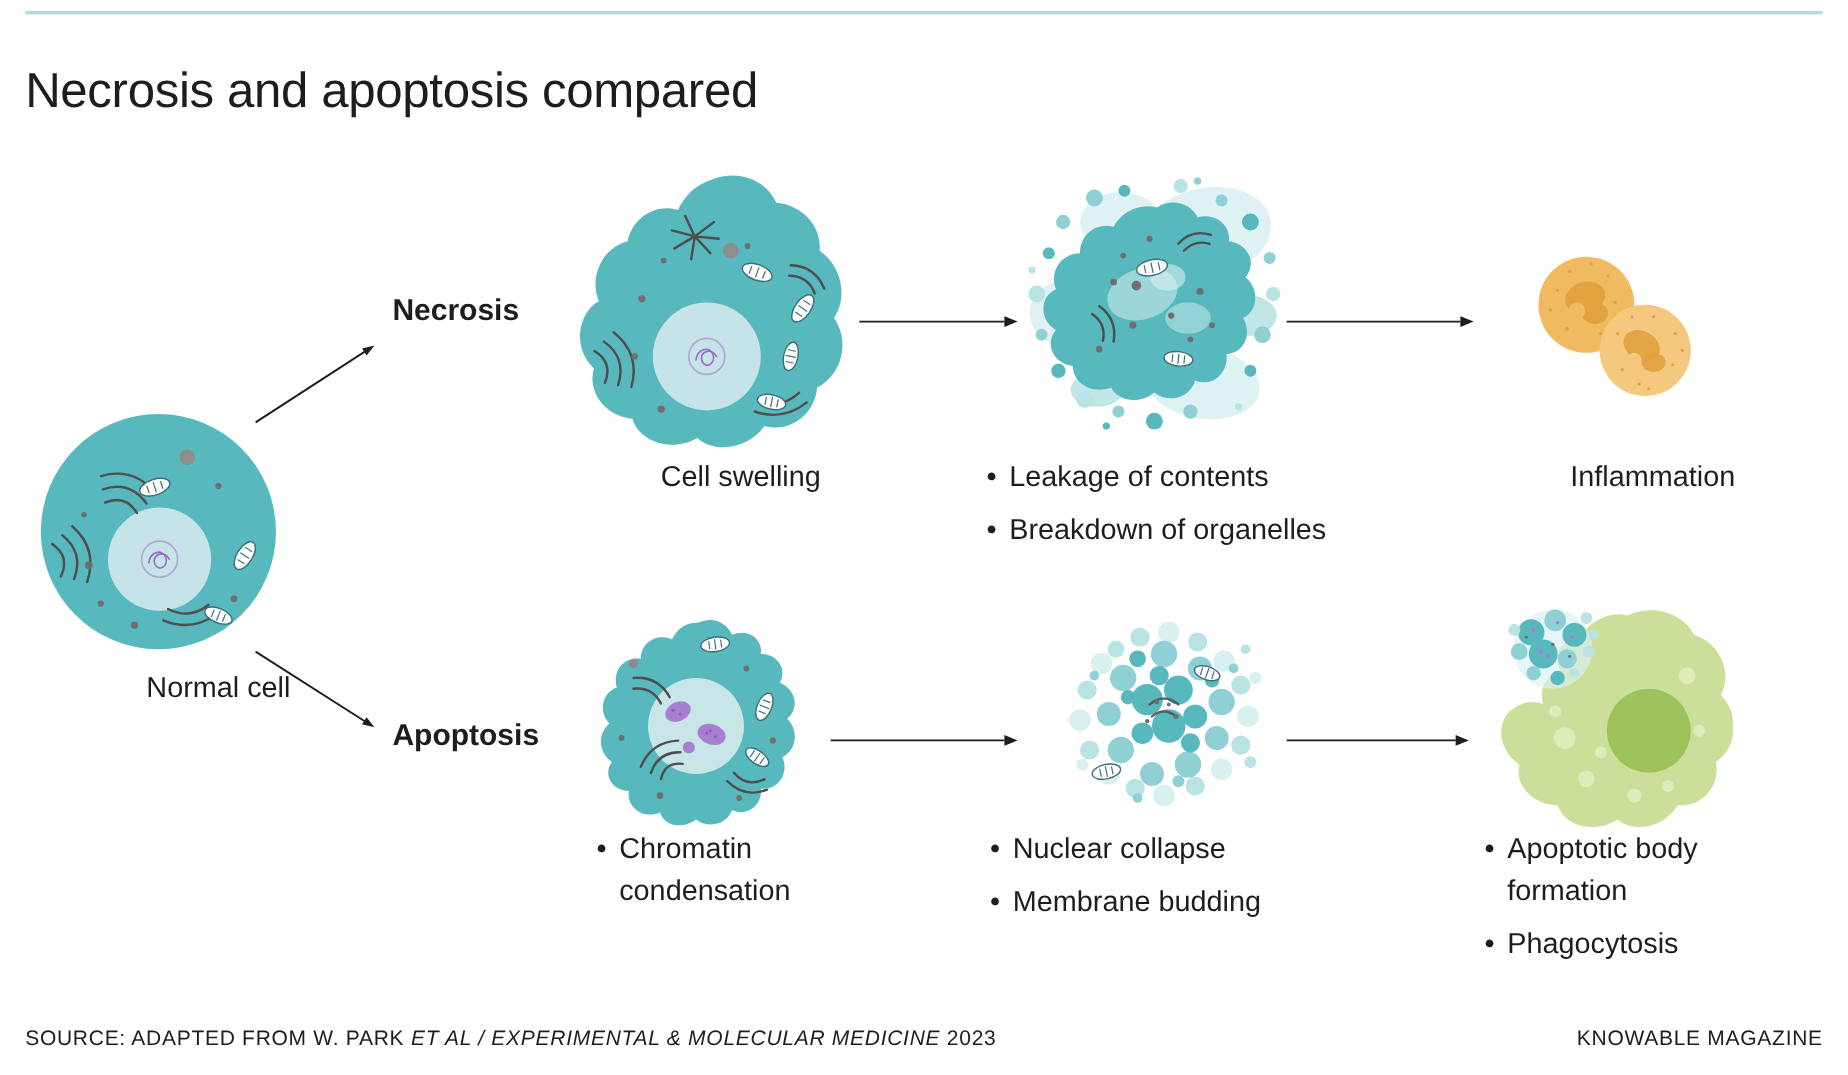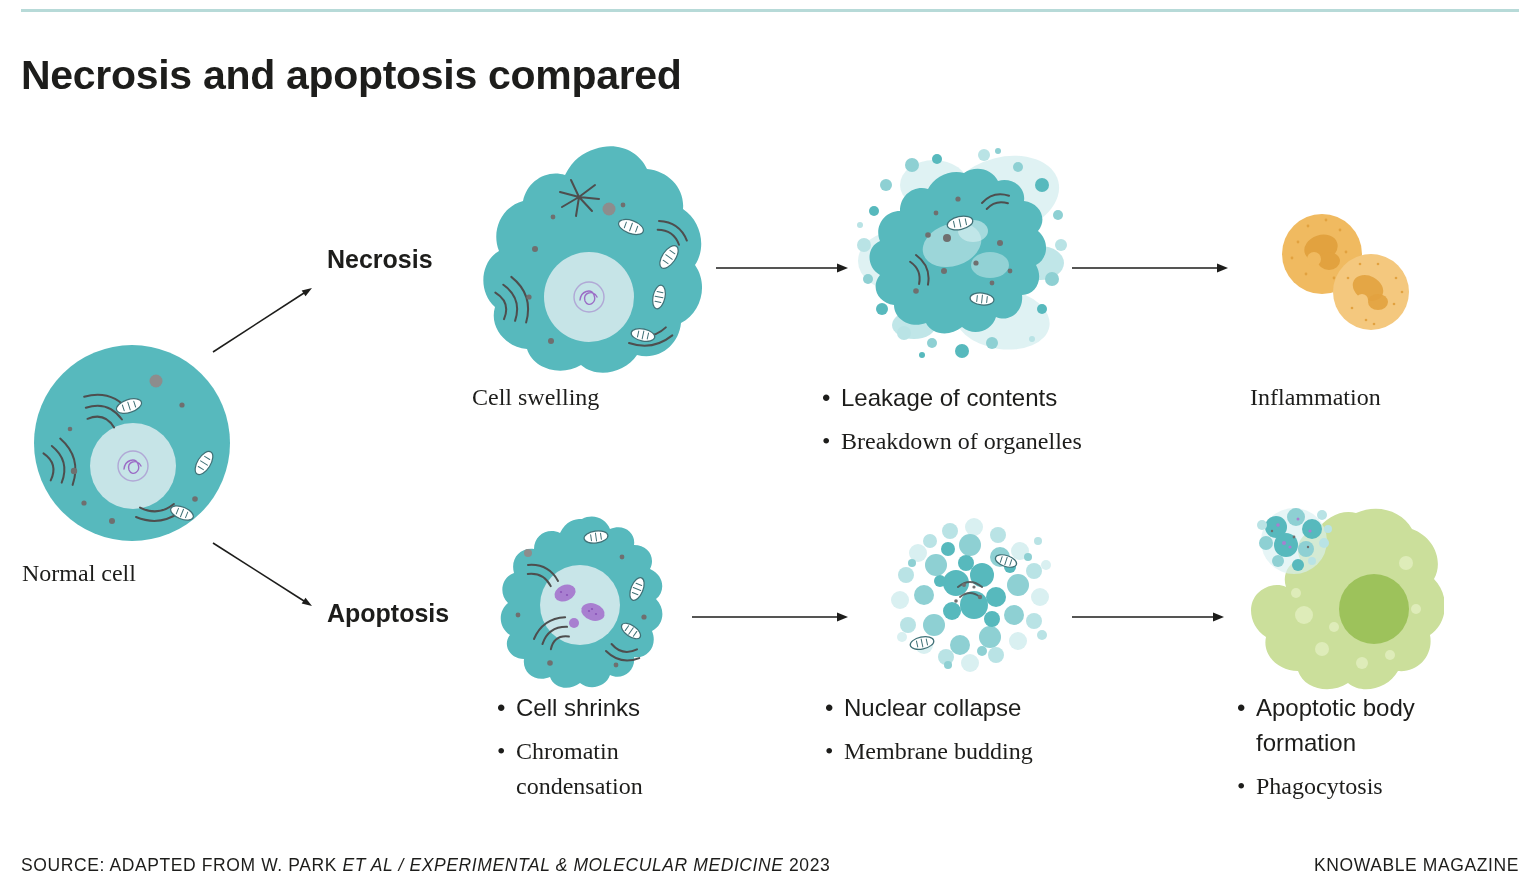--- a/index.html
+++ b/index.html
@@ -1,26 +1,26 @@
 <!DOCTYPE html>
 <html style="--ink: #1d1d1b; --rule: #b7dad8; --teal: #57b9bd; --tealMid: #8ed0d3; --tealLight: #b9e3e5; --tealXlight: #d9f0f1; --nucleus: #cfe7ea; --purple: #a87fd0; --purpleDark: #8a54b8; --purpleStroke: #9b6cc6; --organelle: #4e4e4e; --dot: #6f6f6f; --dotLight: #8d8d8d; --mito: #3f7076; --orange: #f0ba60; --orangeLight: #f4c87e; --orangeDark: #e2a23f; --green: #cbdf9b; --greenDark: #9dc25b; --greenLight: #deecb9;"><head>
 <meta charset="utf-8">
 <style>
   * { margin:0; padding:0; box-sizing:border-box; }
   html, body { width:1540px; height:896px; background:#ffffff; font-family:"Liberation Sans","DejaVu Sans",sans-serif; color:var(--ink,#1d1d1b); }
   .canvas { position:relative; width:1540px; height:896px; background:#ffffff; overflow:hidden; }
   .topline { position:absolute; left:21px; top:9px; width:1498px; height:3px; background:var(--rule,#b7dad8); }
-  .title { position:absolute; left:21px; top:52px; font-size:41px; font-weight:700; letter-spacing:-0.3px; }
+  .title { position:absolute; left:21px; top:52px; font-size:41px; font-weight:400; letter-spacing:-0.3px; }
   .illus { position:absolute; }
   .caption { position:absolute; font-size:24px; line-height:35px; }
-  .center { text-align:left;font-family:Liberation Serif, serif; }
+  .center { text-align:right; }
   .pathlabel { position:absolute; font-size:25px; font-weight:700; line-height:30px; }
   .bullets { position:absolute; list-style:none; font-size:24px; line-height:35px; }
   .bullets li { position:relative; padding-left:21px; }
-  .bullets li + li { margin-top:9px;font-family:Liberation Serif, serif; }
+  .bullets li + li { margin-top:9px; }
   .bullets li::before { content:"•"; position:absolute; left:2px; }
   .arrow { position:absolute; }
   .arrow line { stroke:var(--ink,#1d1d1b); stroke-width:1.6; }
   .arrow polygon { fill:var(--ink,#1d1d1b); }
   .footer-source { position:absolute; left:21px; top:855px; font-size:17.5px; letter-spacing:0.6px; }
   .footer-source em { }
   .footer-brand { position:absolute; right:21px; top:855px; font-size:17.5px; letter-spacing:0.6px;margin-left:42px; }
   
   .f-teal   { fill:var(--teal,#57b9bd); }
   .f-tealm  { fill:var(--tealMid,#8ed0d3); }
@@ -439,21 +439,20 @@
       <circle cx="40" cy="28" r="1.8" class="f-purple"></circle>
       <circle cx="60" cy="22" r="1.5" class="f-purple"></circle>
       <circle cx="72" cy="34" r="1.6" class="f-purple"></circle>
       <circle cx="56" cy="40" r="1.4" class="f-dot"></circle>
       <circle cx="70" cy="50" r="1.2" class="f-dot"></circle>
       <circle cx="34" cy="34" r="1.2" class="f-dot"></circle>
     </g>
   </svg>
 
   <ul class="bullets" style="left:495px;top:690px;width:212px">
-    <li>Cell shrinks</li>
     <li>Chromatin condensation</li>
   </ul>
   <ul class="bullets" style="left:823px;top:690px;width:330px">
     <li>Nuclear collapse</li>
     <li>Membrane budding</li>
   </ul>
   <ul class="bullets" style="left:1235px;top:690px;width:244px">
     <li>Apoptotic body formation</li>
     <li>Phagocytosis</li>
   </ul>

